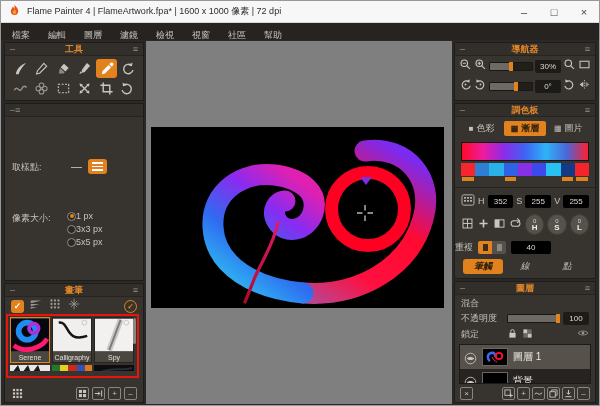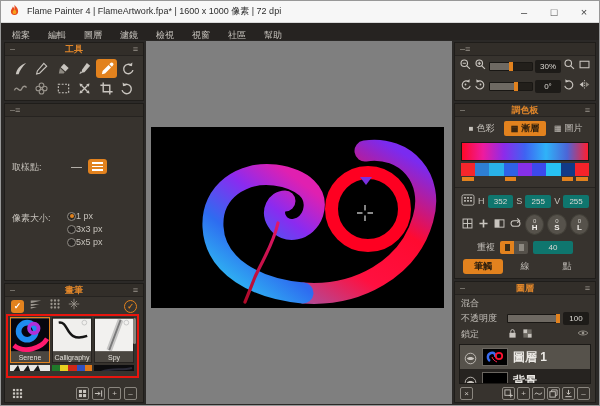--- a/index.html
+++ b/index.html
@@ -80,47 +80,47 @@
   .ptab{flex:1;height:15px;border-radius:2px;display:flex;align-items:center;justify-content:center;gap:3px;font-size:9px;color:#c5c1bb;}
   .ptab.sel{background:#e2821e;color:#2a1d0e;font-weight:bold;}
   .tabglyph{font-size:8px;}
   .grad-bar{height:20px;margin:4px 6px 0;border:1px solid #191714;}
   .swatch-row{display:flex;margin:2px 6px 0;height:13px;}
   .swatch{flex:1;}
   .stop-row{display:flex;margin:1px 6px 0;height:4px;}
   .stop-cell{flex:1;display:flex;justify-content:center;}
   .stop-mark{width:80%;height:4px;background:#e2821e;}
   .hsv-row{display:flex;align-items:center;gap:3px;padding:6px 6px 2px;font-size:9px;color:#c5c1bb;border-top:1px solid #262320;margin-top:6px;}
-  .numbox{width:40px;height:13px;background:#0f766e;border-radius:2px;color:#dcd9d4;font-size:8px;display:flex;align-items:center;justify-content:center;}
+  .numbox{width:40px;height:13px;background:#000000;border-radius:2px;color:#dcd9d4;font-size:8px;display:flex;align-items:center;justify-content:center;}
   .picon-row{display:flex;align-items:center;gap:3px;padding:4px 6px 2px;}
   .knob{width:21px;height:21px;border-radius:50%;background:#56524b;border:1px solid #434039;display:flex;flex-direction:column;align-items:center;justify-content:center;line-height:1;}
   .knob .kv{font-size:6px;color:#d8d5cf;}
   .knob .kl{font-size:8px;color:#f0ede8;font-weight:bold;}
-  .repeat-row{display:flex;align-items:center;gap:5px;padding:4px 0 2px;justify-content:center;font-size:9px;color:#c5c1bb;}
+  .repeat-row{display:flex;align-items:center;gap:5px;padding:4px 0 2px;justify-content:flex-start;font-size:9px;color:#c5c1bb;}
   .toggle{display:flex;}
   .tg{width:14px;height:13px;display:flex;align-items:center;justify-content:center;}
   .tg.on{background:#e2821e;border-radius:2px 0 0 2px;}
   .tg.off{background:#55514a;border-radius:0 2px 2px 0;}
   .tg i{width:5px;height:7px;background:#3a2d18;display:block;}
   .tg.off i{background:#8d8981;}
-  .mode-row{display:flex;align-items:center;gap:2px;padding:3px 8px 4px;}
+  .mode-row{display:flex;align-items:center;gap:2px;padding:3px 8px 4px;font-style:italic;}
   .mode-btn{flex:1;height:15px;display:flex;align-items:center;justify-content:center;font-size:9px;color:#c5c1bb;border-radius:3px;}
   .mode-btn.sel{background:#e2821e;color:#2a1d0e;font-weight:bold;}
 
   
   .lay-row{display:flex;align-items:center;gap:4px;padding:2px 6px 0;font-size:9px;color:#c5c1bb;}
   .lay-label{width:42px;}
   .selectbox{flex:1;height:13px;background:#211f1c;border:1px solid #191714;border-radius:2px;display:flex;align-items:center;padding:0 4px;color:#dcd9d4;font-size:9px;}
   .selectbox .caret{margin-left:auto;font-size:7px;color:#9a958d;}
   .layer-list{flex:1;background:#262320;margin:3px 4px 0;border:1px solid #1c1a17;overflow:hidden;}
   .layer-item{display:flex;align-items:center;gap:5px;height:24px;padding:0 4px;}
   .layer-item.sel{background:#56524b;}
   .eye{width:13px;height:13px;}
   .lthumb{width:26px;height:18px;border:1px solid #6a6660;background:#000;display:flex;}
-  .lname{font-size:12px;color:#eceae6;font-weight:bold;}
+  .lname{font-size:10px;color:#eceae6;}
   .layer-bottom{height:18px;display:flex;align-items:center;padding:0 5px;gap:2px;}
 
   svg{overflow:visible;}
 </style>
 </head>
 <body>
 
 <div class="app">
 
   <div class="titlebar">
@@ -431,20 +431,21 @@
           </g>
         </svg>
       </div>
     </div>
 
     <div class="right-sidebar">
 
       <div class="panel" style="height:59px;">
         <div class="phead">
           <span class="glyph">–</span>
+          <span class="ptitle">導航器</span>
           <span class="glyph">≡</span>
         </div>
         <div class="nav-row">
           <span><svg width="13" height="13" viewBox="0 0 16 16">
                 <g fill="none" stroke="#c9c5bf" stroke-width="1.4">
                   <circle cx="6.5" cy="6.5" r="4"></circle>
                   <path d="M9.6 9.6 L13.5 13.5 M4.5 6.5 H8.5"></path>
                 </g>
               </svg></span>
           <span><svg width="13" height="13" viewBox="0 0 16 16">

